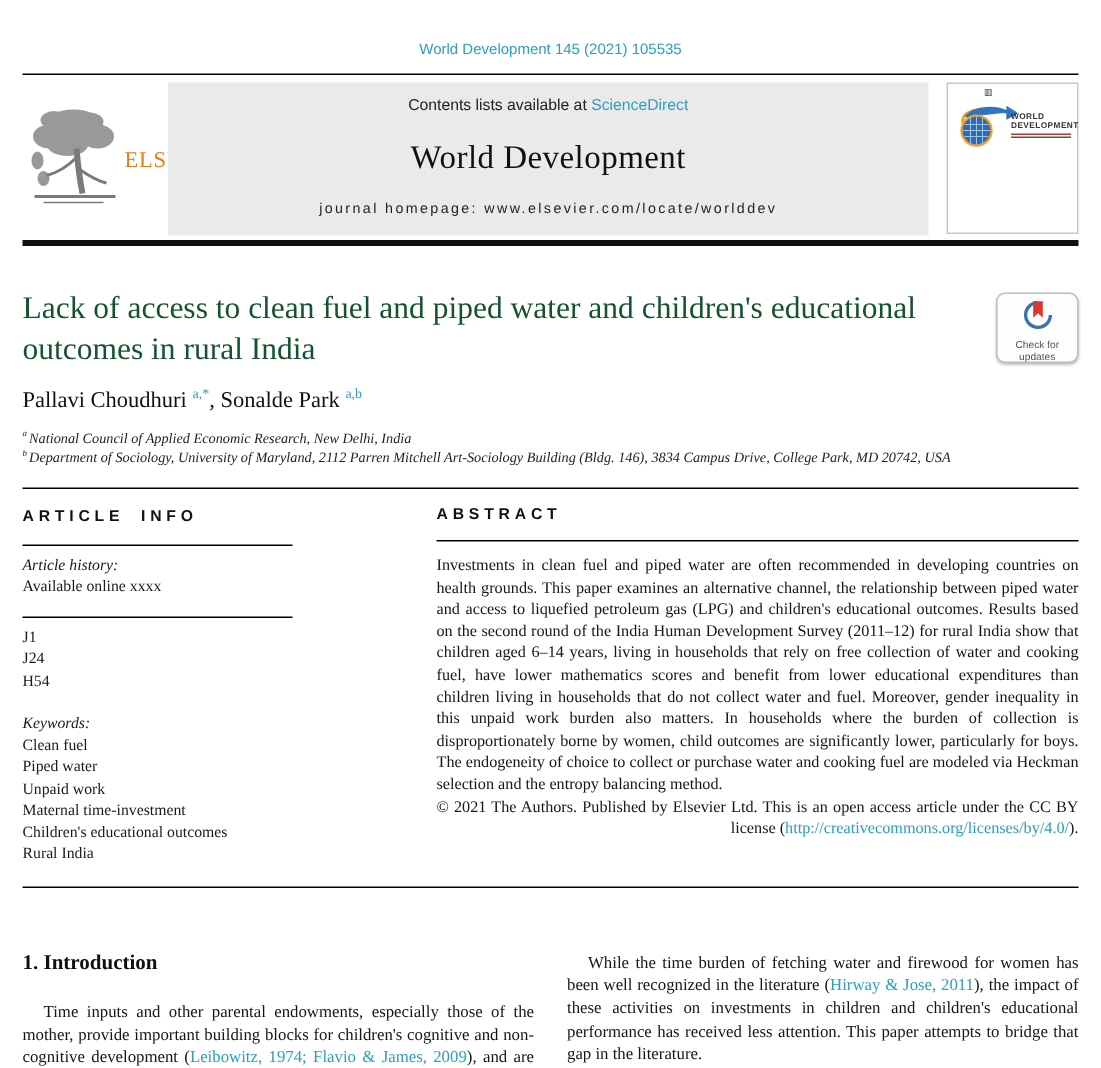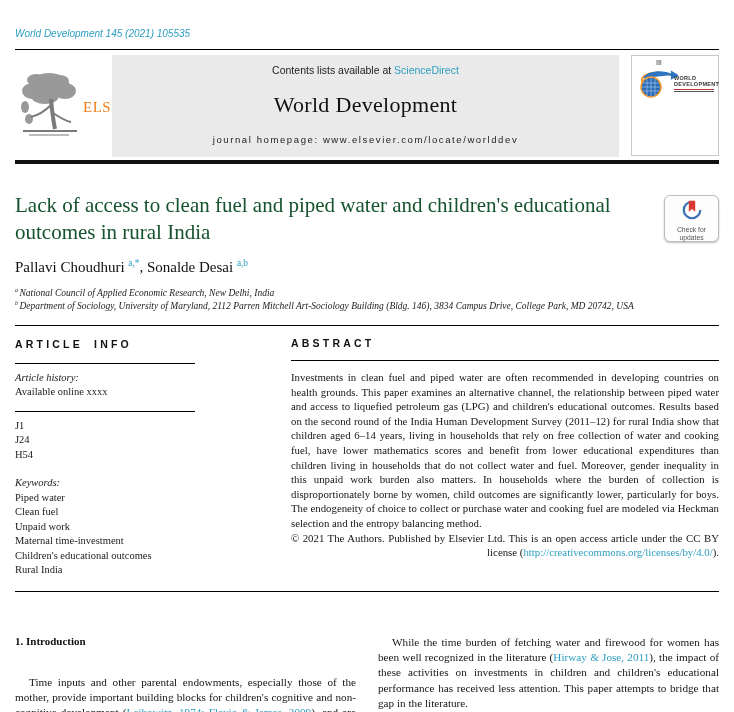--- a/index.html
+++ b/index.html
@@ -6,24 +6,23 @@
   html,body { background:#ffffff; }
   .page {
     width:734px; height:712px; margin:0 auto; background:#fff;
     font-family:"Liberation Serif", serif; color:#1a1a1a;
     position:relative; overflow:hidden;
   }
   .inner { padding:0 15px; }
 
   
   .running-head {
-    margin-top:28px; 
+    margin-top:28px; text-align:center;
     font-family:"Liberation Sans", sans-serif; font-size:10px;
     color:#2d9ec0;
-    font-style:italic;
   }
   .rule-thin { border-top:1px solid #000; margin-top:10px; }
 
   
   .header-row { display:flex; margin-top:5px; height:102px; }
   .logo-col { width:97px; display:flex; flex-direction:row; align-items:center; padding-top:2px; }
   .elsevier-word {
     font-family:"Liberation Serif", serif; font-size:15px; letter-spacing:0.5px;
     color:#ef7c1a; margin-top:1px;
   }
@@ -80,21 +79,21 @@
   .col-abstract { flex:1; font-size:10.8px; }
   .abstract-rule { border-top:1px solid #000; margin:11px 0 9px; }
   .abstract-text { text-align:justify; line-height:14.6px; color:#151515; }
   .copyright { text-align:justify; text-align-last:right; line-height:14.6px; color:#151515; }
 
   .rule-bottom { border-top:1px solid #000; margin-top:13px; }
 
   
   .body-cols { display:flex; gap:22px; margin-top:43px; }
   .bcol { flex:1; }
-  .section-heading { font-size:11px; font-weight:bold; margin-bottom:28px; color:#111; }
+  .section-heading { font-size:14px; font-weight:bold; margin-bottom:17px; color:#111; }
   .body-para { font-size:11.2px; line-height:15.4px; text-align:justify; text-indent:14px; color:#151515; }
 </style>
 </head>
 <body>
 
 <div class="page">
   <div class="inner">
 
     <div class="running-head">World Development 145 (2021) 105535</div>
     <div class="rule-thin"></div>
@@ -170,43 +169,43 @@
             <path d="M8.5,2 L15.5,2 L15.5,14 L12,10.8 L8.5,14 Z" fill="#d83a33"></path>
           </svg>
         </span>
         <div class="badge-text">
           <div>Check for</div>
           <div>updates</div>
         </div>
       </div>
     </div>
 
-    <div class="authors"><span>Pallavi Choudhuri </span><span class="t-link t-sup">a,*</span><span>, Sonalde Desai </span><span class="t-link t-sup">a,b</span></div>
+    <div class="authors"><span>Pallavi Choudhuri </span><span class="t-link t-sup">a,*</span><span>, Sonalde Park </span><span class="t-link t-sup">a,b</span></div>
 
     <div class="affiliations">
       <div><span class="t-sup">a </span><span>National Council of Applied Economic Research, New Delhi, India</span></div>
       <div><span class="t-sup">b </span><span>Department of Sociology, University of Maryland, 2112 Parren Mitchell Art-Sociology Building (Bldg. 146), 3834 Campus Drive, College Park, MD 20742, USA</span></div>
     </div>
 
     <div class="rule-mid"></div>
 
     <div class="info-abstract">
       <div class="col-info">
         <div class="block-heading">ARTICLE INFO</div>
         <div class="info-rule"></div>
         <div class="lbl">Article history:</div>
         <div>Available online xxxx</div>
         <div class="info-rule"></div>
         <div>J1</div>
         <div>J24</div>
         <div>H54</div>
         <div class="info-gap"></div>
         <div class="lbl">Keywords:</div>
+        <div>Clean fuel</div>
         <div>Piped water</div>
-        <div>Clean fuel</div>
         <div>Unpaid work</div>
         <div>Maternal time-investment</div>
         <div>Children's educational outcomes</div>
         <div>Rural India</div>
       </div>
 
       <div class="col-abstract">
         <div class="block-heading">ABSTRACT</div>
         <div class="abstract-rule"></div>
         <p class="abstract-text">Investments in clean fuel and piped water are often recommended in developing countries on health grounds. This paper examines an alternative channel, the relationship between piped water and access to liquefied petroleum gas (LPG) and children's educational outcomes. Results based on the second round of the India Human Development Survey (2011–12) for rural India show that children aged 6–14 years, living in households that rely on free collection of water and cooking fuel, have lower mathematics scores and benefit from lower educational expenditures than children living in households that do not collect water and fuel. Moreover, gender inequality in this unpaid work burden also matters. In households where the burden of collection is disproportionately borne by women, child outcomes are significantly lower, particularly for boys. The endogeneity of choice to collect or purchase water and cooking fuel are modeled via Heckman selection and the entropy balancing method.</p>

